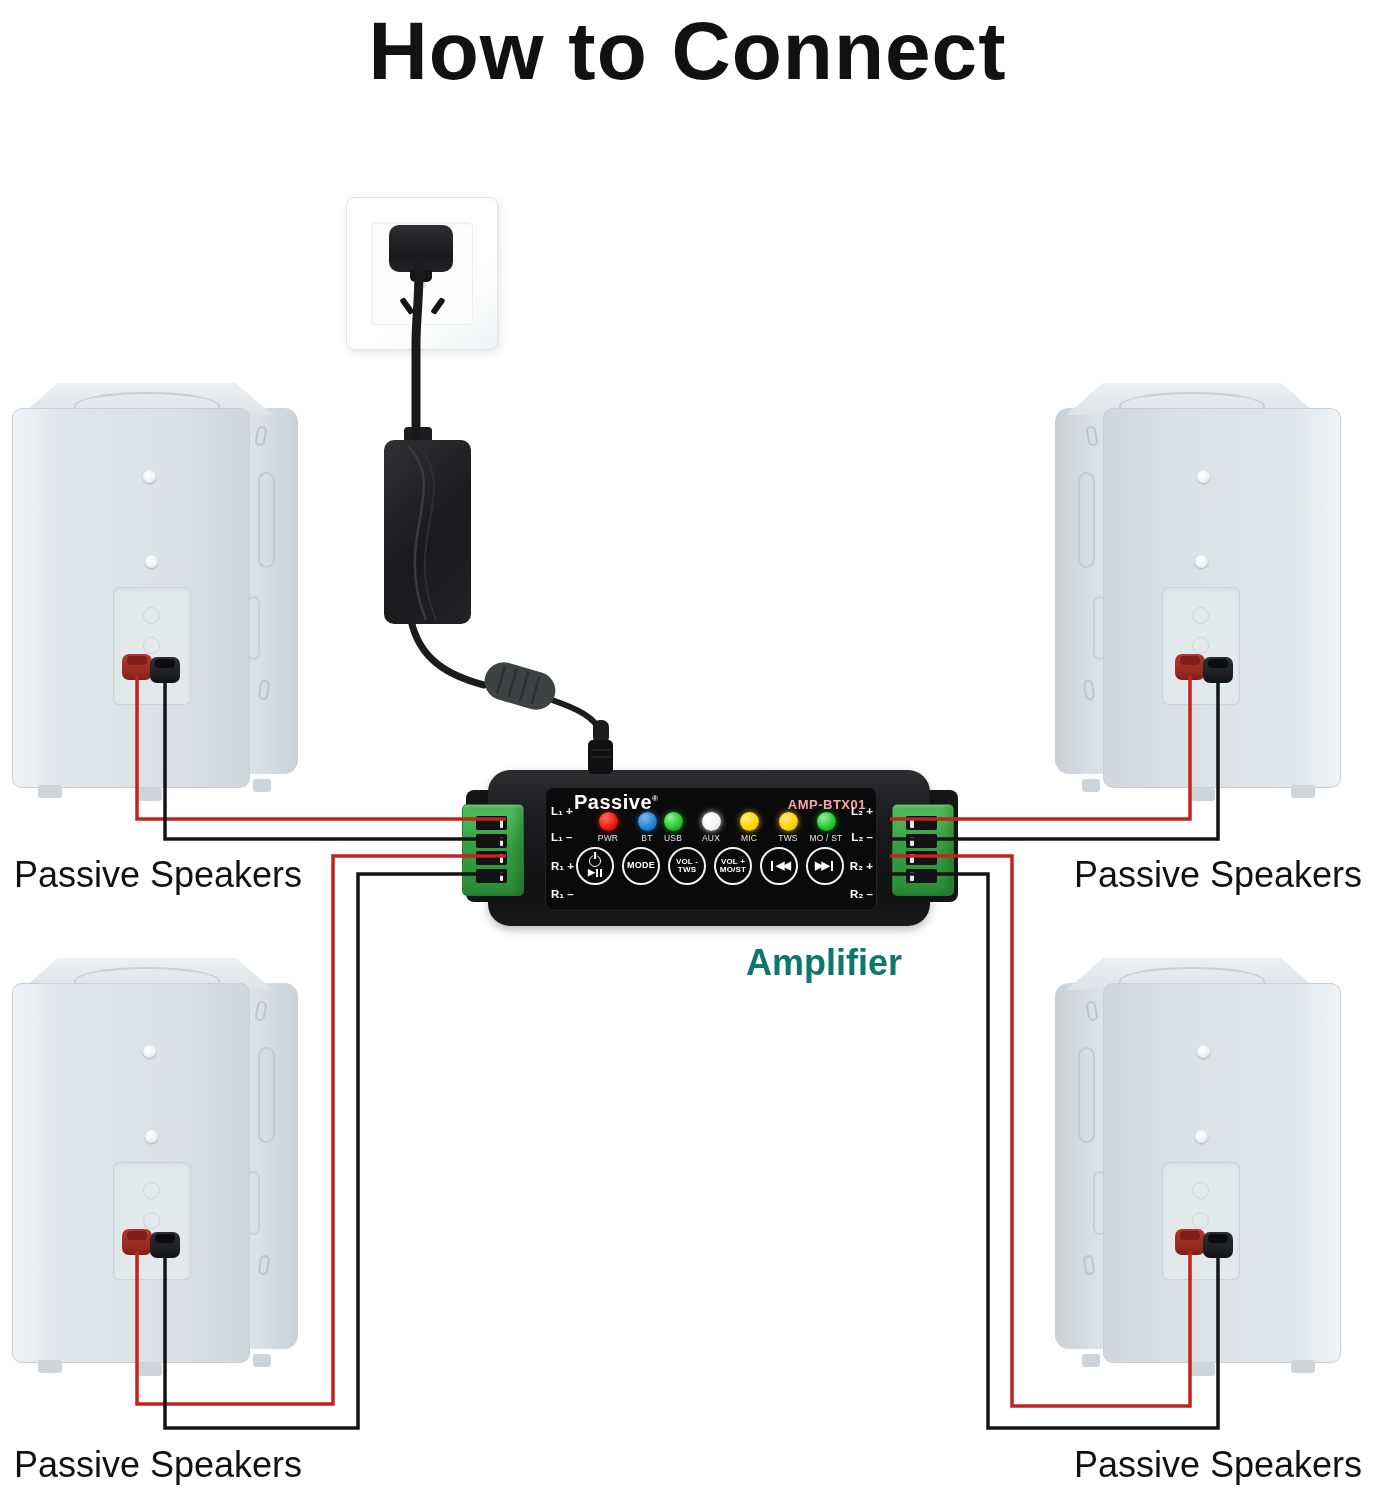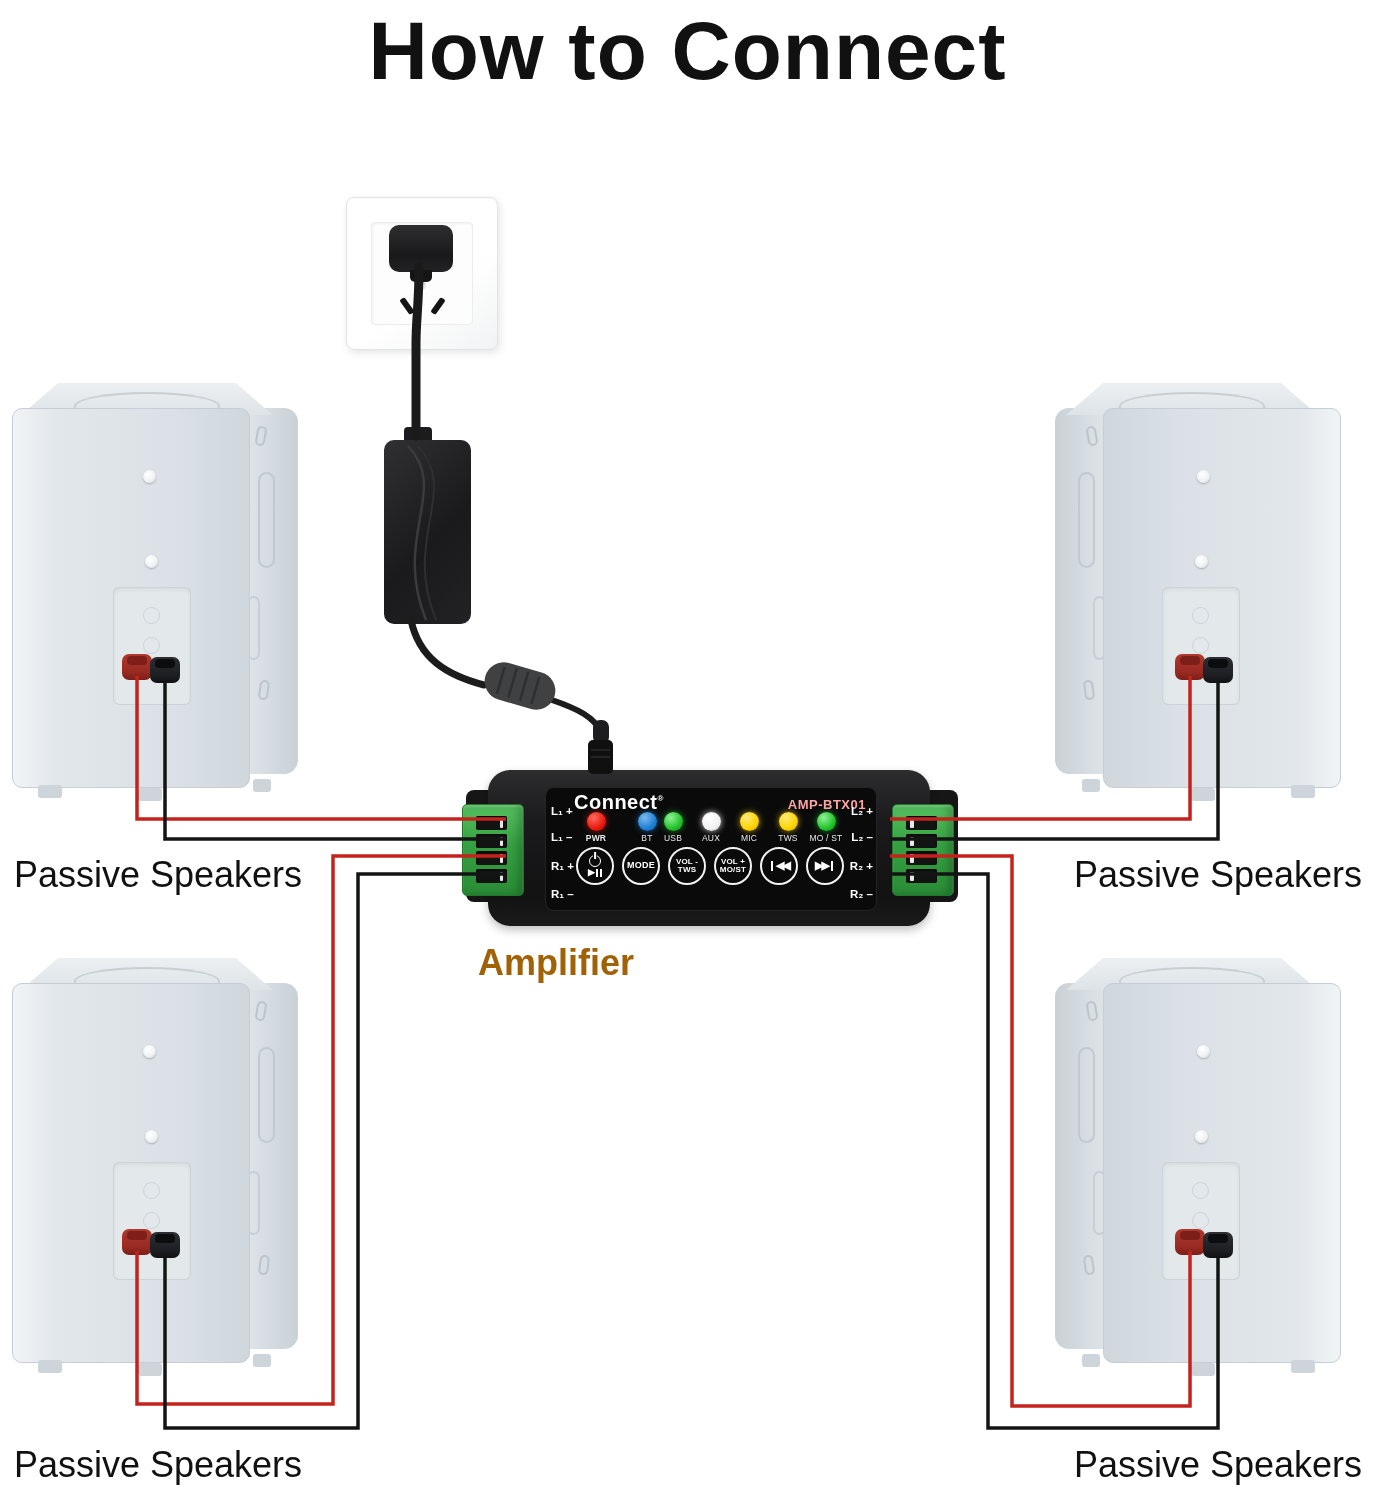--- a/index.html
+++ b/index.html
@@ -12,21 +12,21 @@
            font-size:82px; font-weight:bold; color:#111; letter-spacing:1px; }
   .subtitle { position:absolute; left:0; top:100px; width:100%; text-align:center;
               font-size:33px; color:#1a1a1a; }
 
   
   .caption { position:absolute; font-size:36px; color:#111; text-align:center; width:320px; }
   .cap-tl { left:-2px;  top:850px; }
   .cap-tr { left:1058px; top:850px; }
   .cap-bl { left:-2px;  top:1440px; }
   .cap-br { left:1058px; top:1440px; }
-  .amp-caption { position:absolute; left:478px; top:938px; width:424px; text-align:left; color:#a16207; font-weight:bold; }
+  .amp-caption { position:absolute; left:478px; top:938px; width:424px; text-align:right; color:#0f766e; font-weight:bold; }
   .amp-caption .l1 { font-size:36px; }
   .amp-caption .l2 { font-size:36px; margin-top:15px; }
 
   
   .outlet { position:absolute; left:346px; top:193px; width:152px; height:153px;
             background:linear-gradient(145deg,#ffffff 60%,#f2f3f4); border:1px solid #e0e2e4;
             border-radius:8px; box-shadow:2px 3px 8px rgba(0,0,0,0.10); z-index:2; }
   .outlet-inner { position:absolute; left:24px; top:24px; right:24px; bottom:24px;
                   background:#fdfdfd; border:1px solid #ebedee; border-radius:4px;
                   box-shadow:inset 1px 1px 3px rgba(0,0,0,0.05); }
@@ -57,21 +57,21 @@
               border-radius:22px; z-index:2; box-shadow:0 4px 10px rgba(0,0,0,0.25); }
   .amp-face { position:absolute; left:57px; top:17px; width:332px; height:124px;
               background:#0a0a0b; border:1px solid #242426; border-radius:9px; }
   .amp-brand { position:absolute; left:28px; top:3px; color:#fff; font-weight:bold; font-size:20px; letter-spacing:0.5px; }
   .amp-brand sup { font-size:8px; vertical-align:super; }
   .amp-model { position:absolute; right:10px; top:9px; color:#fca5a5; font-weight:bold; font-size:13px; letter-spacing:0.5px; }
 
   .led-item { position:absolute; top:24px; width:44px; text-align:center; }
   .led-dot { display:block; margin:0 auto; width:19px; height:19px; border-radius:50%; }
   .led-label { display:block; margin-top:2px; font-size:8.5px; color:#e8e8e8; letter-spacing:0.2px; white-space:nowrap; }
-  .li0{left:28px;font-weight:bold;} .li1{left:79px;} .li2{left:105px;} .li3{left:143px;} .li4{left:181px;} .li5{left:220px;} .li6{left:258px;}
+  .li0{left:40px;} .li1{left:79px;} .li2{left:105px;} .li3{left:143px;} .li4{left:181px;} .li5{left:220px;} .li6{left:258px;}
   .led-c0{background:radial-gradient(circle at 35% 30%,#ff6a5e,#e8190e 60%,#a30d06); box-shadow:0 0 6px rgba(232,25,14,.7);}
   .led-c1{background:radial-gradient(circle at 35% 30%,#7cb9ee,#1e7fd6 60%,#0f5aa0); box-shadow:0 0 6px rgba(30,127,214,.7);}
   .led-c2{background:radial-gradient(circle at 35% 30%,#8ef296,#22c32a 60%,#128a19); box-shadow:0 0 6px rgba(34,195,42,.7);}
   .led-c3{background:radial-gradient(circle at 35% 30%,#ffffff,#f2f2f2 60%,#c9c9c9); box-shadow:0 0 6px rgba(255,255,255,.8);}
   .led-c4{background:radial-gradient(circle at 35% 30%,#ffe97a,#ffd400 60%,#c7a400); box-shadow:0 0 6px rgba(255,212,0,.7);}
   .led-c5{background:radial-gradient(circle at 35% 30%,#ffe97a,#ffd400 60%,#c7a400); box-shadow:0 0 6px rgba(255,212,0,.7);}
   .led-c6{background:radial-gradient(circle at 35% 30%,#8ef296,#22c32a 60%,#128a19); box-shadow:0 0 6px rgba(34,195,42,.7);}
 
   .amp-btn { position:absolute; top:59px; width:38px; height:38px; border:2px solid #f2f2f2; border-radius:50%;
              display:flex; flex-direction:column; align-items:center; justify-content:center;
@@ -270,21 +270,21 @@
     </div>
     <div class="spk-foot foot1"></div>
     <div class="spk-foot foot2"></div>
     <div class="spk-foot foot3"></div>
   </div>
 
   <div class="amp-wing wing-l"></div>
   <div class="amp-wing wing-r"></div>
   <div class="amp-body">
     <div class="amp-face">
-      <div class="amp-brand"><span>Connect</span><sup>®</sup></div>
+      <div class="amp-brand"><span>Passive</span><sup>®</sup></div>
       <div class="amp-model">AMP-BTX01</div>
 
       <div class="led-item li0">
           <span class="led-dot led-c0"></span>
           <span class="led-label">PWR</span>
         </div>
       <div class="led-item li1">
           <span class="led-dot led-c1"></span>
           <span class="led-label">BT</span>
         </div>

